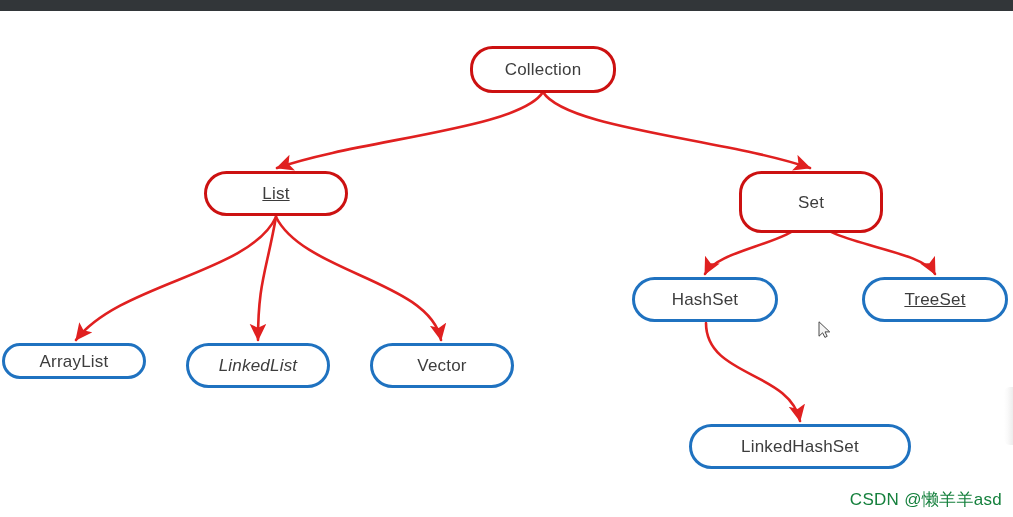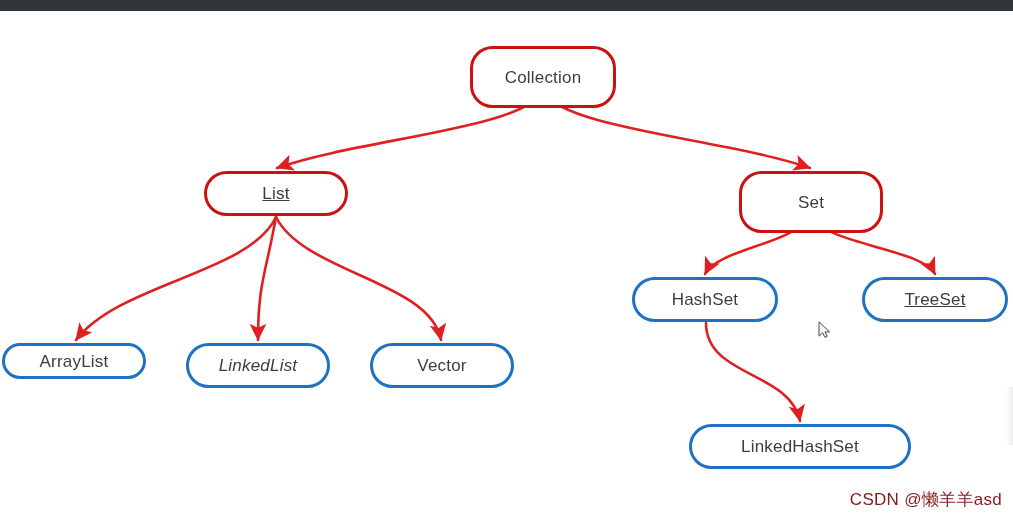--- a/index.html
+++ b/index.html
@@ -71,21 +71,21 @@
     position: absolute;
     width: 13px;
     height: 17px;
     pointer-events: none;
   }
 
   #watermark {
     position: absolute;
     right: 11px;
     bottom: 6px;
-    color: #7f1d1d;
+    color: #15803d;
     font-size: 17px;
     letter-spacing: 0.3px;
     white-space: nowrap;
     user-select: none;
     margin-left: 11px;
   }
 
   #right-scroll-hint {
     position: absolute;
     right: 0;
@@ -115,21 +115,21 @@
         <path d="M 276 206 C 250 262 120 272 76 329"></path>
         <path d="M 276 206 C 266 262 258 272 258 329"></path>
         <path d="M 276 206 C 304 262 430 270 441 329"></path>
         <path d="M 810 206 C 790 234 718 238 705 263"></path>
         <path d="M 810 206 C 830 234 922 238 935 263"></path>
         <path d="M 706 312 C 706 366 790 360 800 410"></path>
       </g>
   </svg>
 
   <div id="node-layer">
-      <div class="node red" style="left: 470px; top: 35px; width: 146px; height: 62px; border-radius: 22.5px;">
+      <div class="node red" style="left: 470px; top: 35px; width: 146px; height: 47px; border-radius: 22.5px;">
         <span class="node-label">Collection</span>
       </div>
       <div class="node red" style="left: 204px; top: 160px; width: 144px; height: 45px; border-radius: 22.5px; text-decoration: underline;">
         <span class="node-label">List</span>
       </div>
       <div class="node red" style="left: 739px; top: 160px; width: 144px; height: 62px; border-radius: 22.5px;">
         <span class="node-label">Set</span>
       </div>
       <div class="node blue" style="left: 2px; top: 332px; width: 144px; height: 36px; border-radius: 22.5px;">
         <span class="node-label">ArrayList</span>

